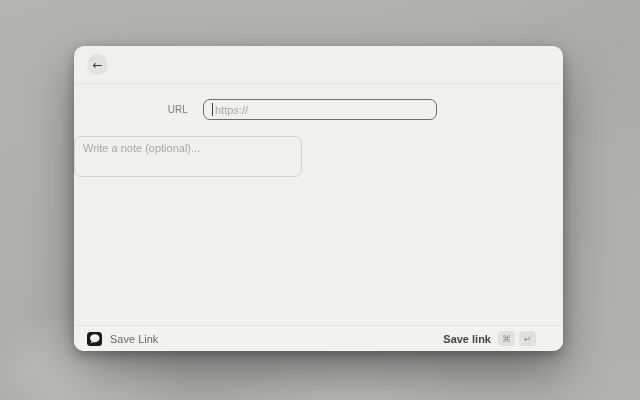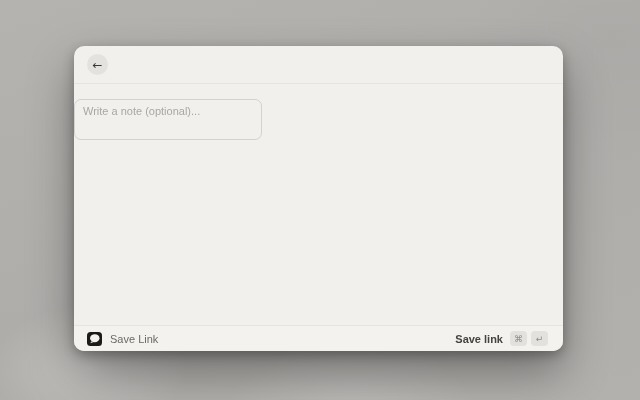--- a/index.html
+++ b/index.html
@@ -75,41 +75,41 @@
   .url-input::placeholder { color: #a9a7a4; opacity: 1; }
 
   .caret {
     position: absolute;
     left: 9px; top: 4px;
     width: 1px; height: 13px;
     background: #3c3a37;
   }
 
   .note-input {
-    width: 188px; height: 41px;
+    width: 228px; height: 41px;
     background: transparent;
     border: 1px solid #d4d2cf;
     border-radius: 7px;
     padding: 5px 8px;
     font-size: 11px;
     color: #3c3a37;
     font-family: "Liberation Sans", "DejaVu Sans", sans-serif;
     resize: none;
     outline: none;
   }
   .note-input::placeholder { color: #a9a7a4; opacity: 1; }
 
   .footer {
     flex: 0 0 26px;
     height: 26px;
     border-top: 1px solid #e6e3e0;
     background: #f4f2ef;
     border-radius: 0 0 10px 10px;
     display: flex; align-items: center; justify-content: space-between;
-    padding: 0 12px 0 13px;
+    padding: 0 24px 0 13px;
     gap: 18px;
   }
   .footer-left { display: flex; align-items: center; gap: 8px; }
   .app-icon { width: 15px; height: 14px; display: inline-flex; }
   .command-name { font-size: 11px; color: #6b6966; }
 
   .footer-right {
     display: flex; align-items: center; gap: 4px;
     cursor: pointer;
     border-radius: 5px;
@@ -134,20 +134,27 @@
   <div class="window">
 
     <div class="header">
       <button class="back-btn">
         <span>←</span>
       </button>
     </div>
 
     <div class="content">
 
+      <div class="form-row row-url">
+        <div class="label-col">URL</div>
+        <div class="field-wrap">
+          <input class="url-input" type="text" placeholder="https://" style="">
+          <span class="caret"></span>
+        </div>
+      </div>
 
       <div class="form-row row-note">
         <div class="field-wrap">
           <textarea class="note-input" placeholder="Write a note (optional)..." style=""></textarea>
         </div>
       </div>
 
     </div>
 
     <div class="footer">

